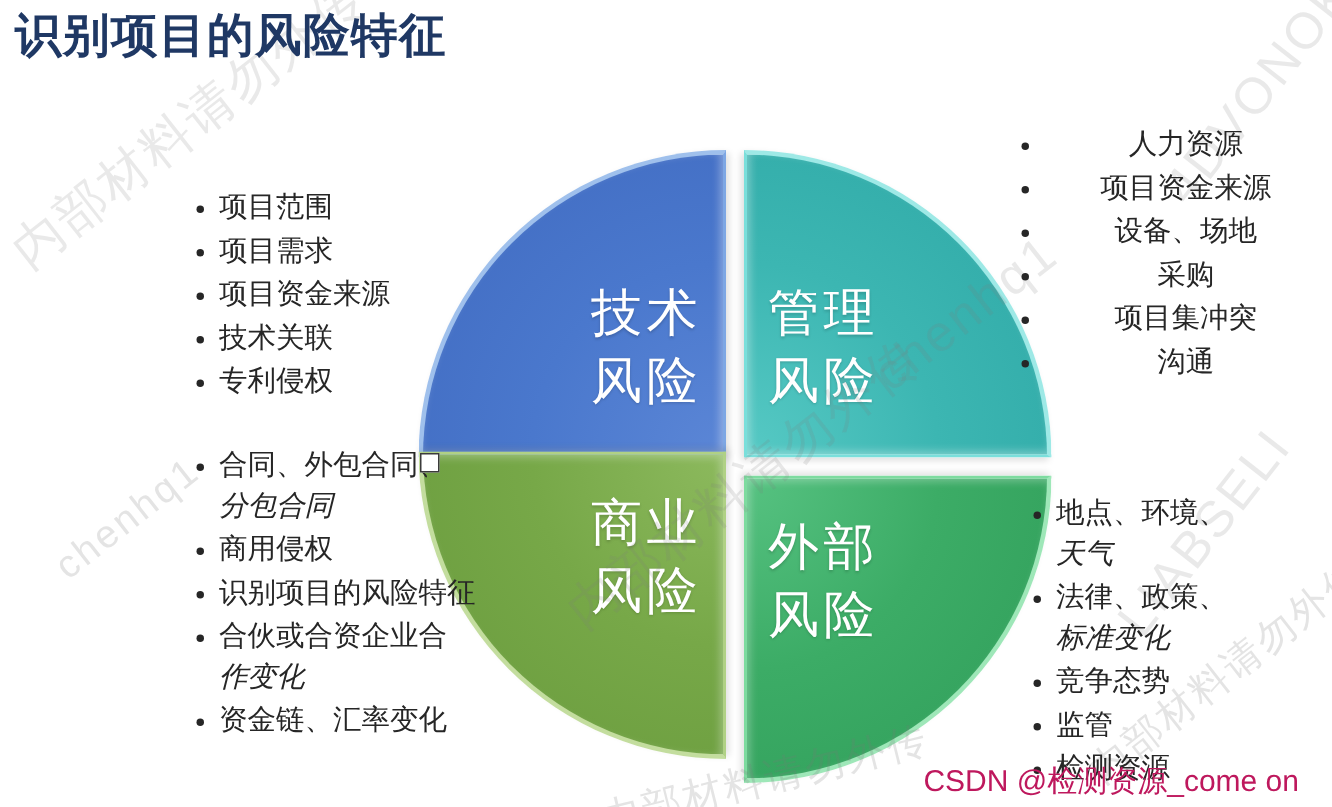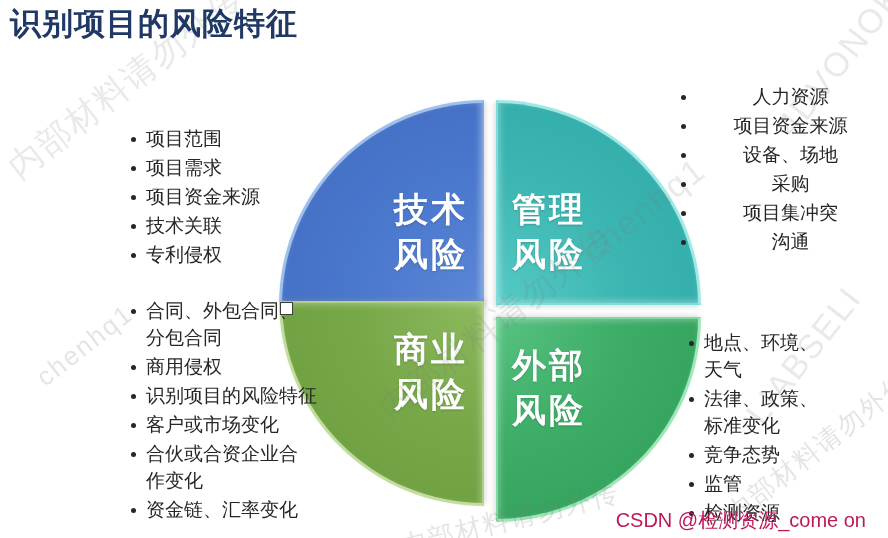--- a/index.html
+++ b/index.html
@@ -51,42 +51,41 @@
   .bullets li::before {
     content: "";
     position: absolute;
     left: 1px;
     top: 11px;
     width: 5px;
     height: 5px;
     border-radius: 50%;
     background: #262626;
   }
-  .bullets li .ln2 { display: block; }
+  .bullets li .ln2 { display: block; font-style: italic; }
 
   #list-tech      { left: 130px; top: 84px;  width: 200px; margin-top: 42px; }
   #list-business  { left: 130px; top: 298px; width: 196px; }
   #list-manage    { left: 680px; top: 84px;  width: 205px; text-align: center; }
   #list-external  { left: 688px; top: 330px; width: 200px; }
 
   
   #circle-wrap {
     position: absolute;
     left: 279px;
     top: 100px;
     width: 422px;
     height: 422px;
     z-index: 3;
   }
   .quad {
     position: absolute;
     width: 205px;
     height: 205px;
     box-sizing: border-box;
-    font-weight: bold;
   }
   .quad .label {
     position: absolute;
     color: #ffffff;
     font-size: 34px;
     line-height: 1.32;
     text-align: center;
     letter-spacing: 3px;
     text-shadow: 0 1px 2px rgba(0,0,0,0.18);
     white-space: nowrap;
@@ -219,21 +218,20 @@
     <li><span>专利侵权</span></li>
   </ul>
 
   <ul class="bullets" id="list-business">
     <li>
       <span>合同、外包合同、</span>
       <span class="ln2">分包合同</span>
     </li>
     <li><span>商用侵权</span></li>
     <li><span>识别项目的风险特征</span></li>
-    <li><span>客户或市场变化</span></li>
     <li>
       <span>合伙或合资企业合</span>
       <span class="ln2">作变化</span>
     </li>
     <li><span>资金链、汇率变化</span></li>
   </ul>
 
   <ul class="bullets" id="list-manage">
     <li><span>人力资源</span></li>
     <li><span>项目资金来源</span></li>

